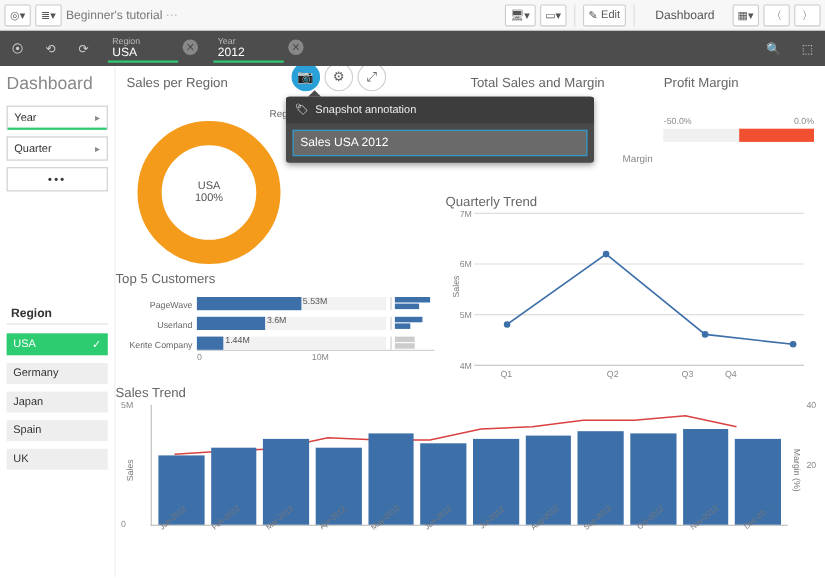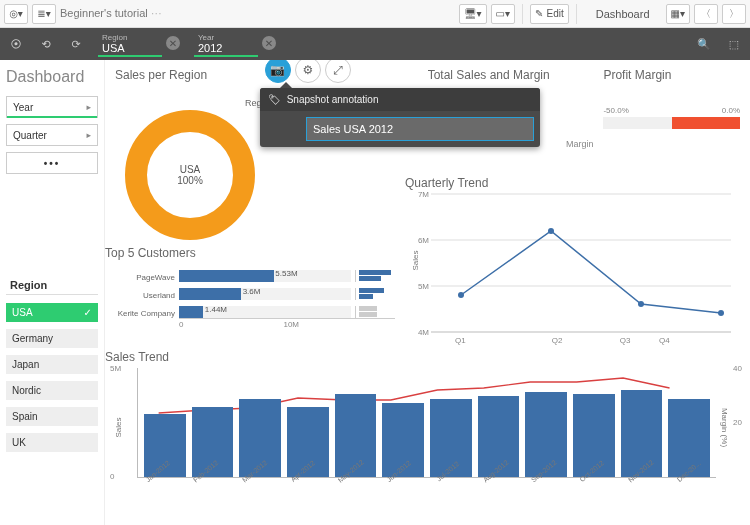--- a/index.html
+++ b/index.html
@@ -46,21 +46,21 @@
 .toolbtn { width:26px; height:26px; border-radius:50%; border:1px solid #ccc; background:#fff; display:flex;align-items:center;justify-content:center; font-size:12px; color:#666; cursor:pointer;}
 .toolbtn.active { background:#29a0d8; border-color:#29a0d8; color:#fff;}
 .donut { width:130px; height:130px; border-radius:50%; border:22px solid #f49b1b; position:relative; margin-top:28px; margin-left:10px;}
 .donut .clabel { position:absolute; left:50%; top:50%; transform:translate(-50%,-50%); font-size:10px; text-align:center; color:#555;}
 .donut-side { position:absolute; top:30px; left:130px; font-size:9px; color:#666;}
 
 
 .popup { position:absolute; top:28px; left:155px; width:280px; background:#4a4a4a; border-radius:3px; z-index:10; color:#eee; box-shadow:0 2px 6px rgba(0,0,0,0.4);}
 .popup .arrow { position:absolute; top:-6px; left:20px; width:0;height:0;border-left:6px solid transparent;border-right:6px solid transparent;border-bottom:6px solid #4a4a4a;}
 .popup .phead { padding:6px 8px; font-size:10px; display:flex; align-items:center; gap:6px; background:#3d3d3d; border-radius:3px 3px 0 0;}
-.popup .pbody { padding:6px;margin-left:40px;}
+.popup .pbody { padding:6px;}
 .popup input { width:100%; background:#6a6a6a; border:1px solid #29a0d8; color:#fff; padding:5px 6px; font-size:11px; outline:none;}
 
 
 .panel-kpi { width:170px;}
 .kpi-row { display:flex; align-items:baseline; gap:6px; margin-top:26px;}
 .kpi-main { font-size:26px; color:#555; letter-spacing:-1px;}
 .kpi-sec { color:#d9534f; font-size:12px;}
 .kpi-sub { font-size:9px; color:#888;}
 
 
@@ -151,21 +151,20 @@
       </div>
     <div class="dimbtn more">•••</div>
     <div class="gap"></div>
     <div class="region-head">Region</div>
     <div class="region-item sel">
         <span>USA</span>
         <span>✓</span>
       </div>
     <div class="region-item">Germany</div>
     <div class="region-item">Japan</div>
-    <div class="region-item">Nordic</div>
     <div class="region-item">Spain</div>
     <div class="region-item">UK</div>
   </div>
 
   <div class="content">
 
     <div class="tools">
       <div class="toolbtn active">📷</div>
       <div class="toolbtn">⚙</div>
       <div class="toolbtn">⤢</div>

